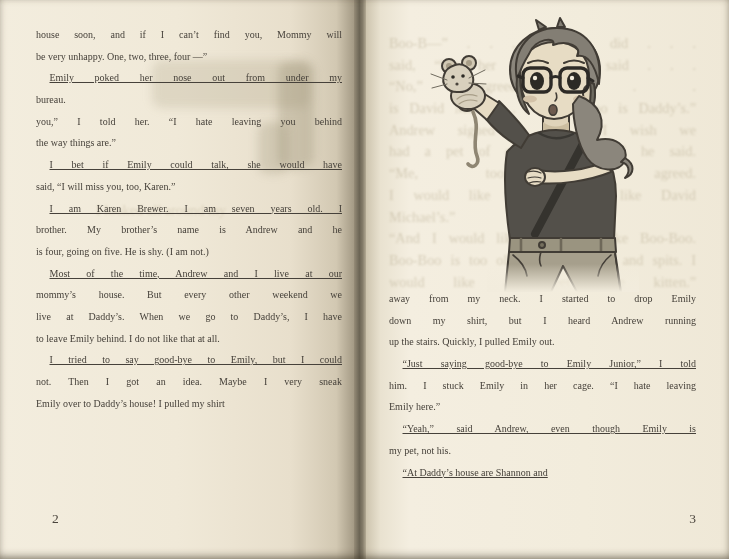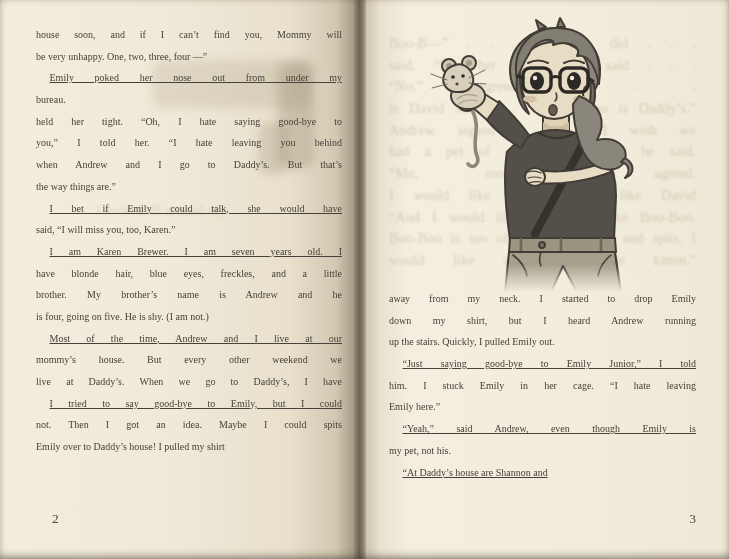--- a/index.html
+++ b/index.html
@@ -79,20 +79,21 @@
 
   <div class="ghost-right">
       <div class="bl">Boo-B—”  .  .  . and we did  .  .  .</div>
       <div class="bl">said, “but her  .  .  .  I said  .  .  .</div>
       <div class="bl">“No,” agreed  .  .  .</div>
       <div class="bl">is David Michael  .  .  . Boo-Boo is Daddy’s.”</div>
       <div class="bl">Andrew sighed  .  .  .  “I wish we</div>
       <div class="bl">had a pet of our own  .  .  .” he said.</div>
       <div class="bl">“Me, too,” I agreed.</div>
       <div class="bl">I would like  .  .  .  just like David</div>
+      <div class="bl last">Michael’s.”</div>
       <div class="bl">“And I would like  .  .  . not like Boo-Boo.</div>
       <div class="bl">Boo-Boo is too old  .  .  . scratches and spits. I</div>
       <div class="bl">would like a sweet little kitten.”</div>
     </div>
 
   <svg class="illo" width="340" height="292" viewBox="0 0 340 292">
     <defs>
       <linearGradient id="fadeBottom" x1="0" y1="0" x2="0" y2="1">
         <stop offset="0" stop-color="#f2ecdd" stop-opacity="0"></stop>
         <stop offset="1" stop-color="#f2ecdd" stop-opacity="1"></stop>
@@ -178,35 +179,33 @@
       </g>
       <rect x="98" y="264" width="152" height="28" fill="url(#fadeBottom)" stroke="none"></rect>
     </g>
   </svg>
 
   <div class="textblock text-left">
       <div class="bl">house soon, and if I can’t find you, Mommy will</div>
       <div class="bl last">be very unhappy. One, two, three, four —”</div>
       <div class="bl ind">Emily poked her nose out from under my</div>
       <div class="bl last">bureau.</div>
-      <div class="bl">held her tight. “Oh, I hate saying good-bye to</div>
       <div class="bl">you,” I told her. “I hate leaving you behind</div>
-      <div class="bl">when Andrew and I go to Daddy’s. But that’s</div>
       <div class="bl last">the way things are.”</div>
       <div class="bl ind">I bet if Emily could talk, she would have</div>
       <div class="bl last">said, “I will miss you, too, Karen.”</div>
       <div class="bl ind">I am Karen Brewer. I am seven years old. I</div>
-      <div class="bl">have blonde hair, blue eyes, freckles, and a little</div>
       <div class="bl">brother. My brother’s name is Andrew and he</div>
       <div class="bl last">is four, going on five. He is shy. (I am not.)</div>
       <div class="bl ind">Most of the time, Andrew and I live at our</div>
       <div class="bl">mommy’s house. But every other weekend we</div>
       <div class="bl">live at Daddy’s. When we go to Daddy’s, I have</div>
+      <div class="bl last">to leave Emily behind. I do not like that at all.</div>
       <div class="bl ind">I tried to say good-bye to Emily, but I could</div>
-      <div class="bl">not. Then I got an idea. Maybe I could spits</div>
+      <div class="bl">not. Then I got an idea. Maybe I very sneak</div>
       <div class="bl last">Emily over to Daddy’s house! I pulled my shirt</div>
     </div>
   <div class="textblock text-right">
       <div class="bl">away from my neck. I started to drop Emily</div>
       <div class="bl">down my shirt, but I heard Andrew running</div>
       <div class="bl last">up the stairs. Quickly, I pulled Emily out.</div>
       <div class="bl ind">“Just saying good-bye to Emily Junior,” I told</div>
       <div class="bl">him. I stuck Emily in her cage. “I hate leaving</div>
       <div class="bl last">Emily here.”</div>
       <div class="bl ind">“Yeah,” said Andrew, even though Emily is</div>

